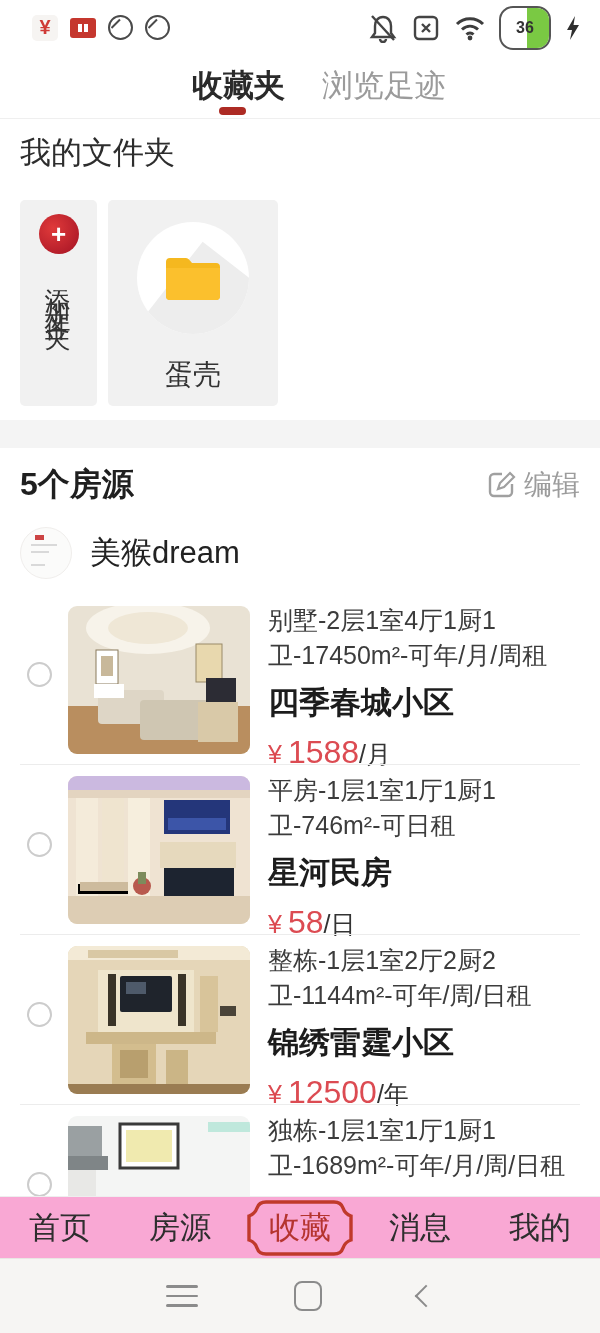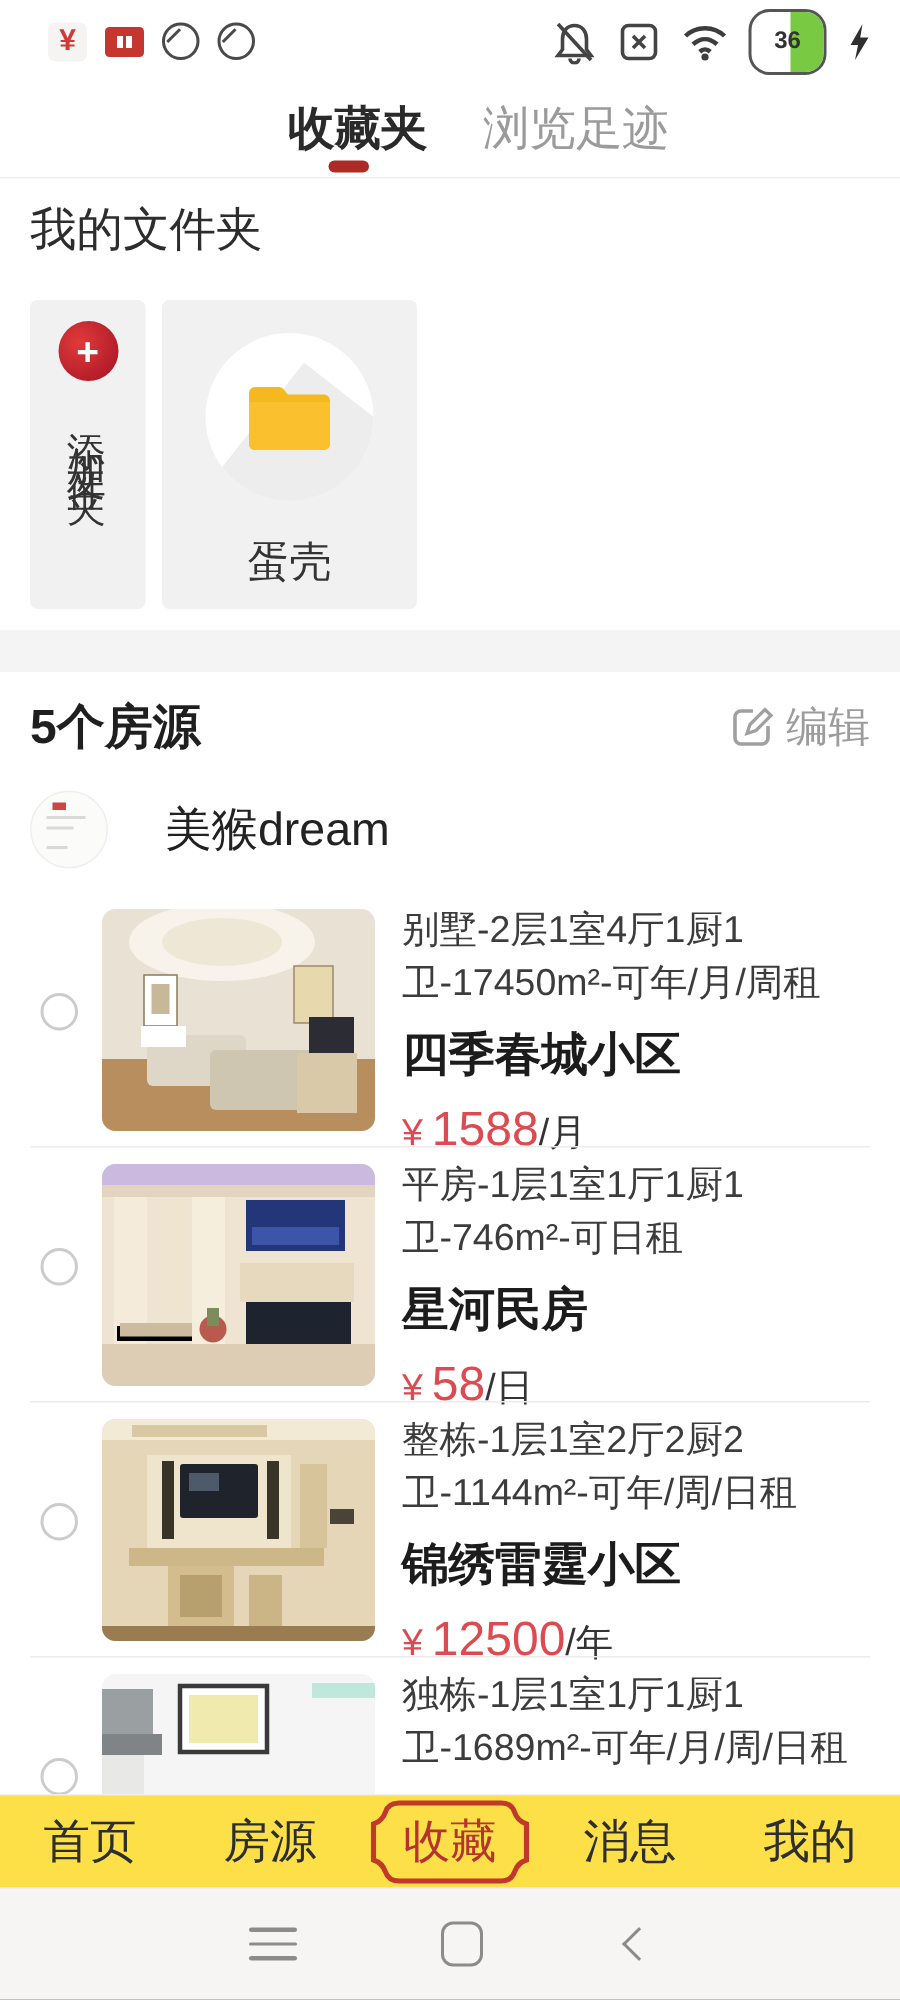--- a/index.html
+++ b/index.html
@@ -50,38 +50,38 @@
   .edit-label{ font-size:28px; }
 
   
   .landlord{ position:absolute; top:515px; left:0; width:600px; height:76px; display:flex; align-items:center; padding:0 20px; }
   .avatar{ width:52px; height:52px; border-radius:50%; background:#fbfbfa; border:1px solid #f0eeec; position:relative; overflow:hidden; }
   .avatar i{ position:absolute; background:#d9d9d9; height:2px; }
   .avatar i.l1{ left:10px; top:16px; width:26px; }
   .avatar i.l2{ left:10px; top:23px; width:18px; }
   .avatar i.l3{ left:10px; top:36px; width:14px; }
   .avatar .spot{ position:absolute; left:14px; top:7px; width:9px; height:5px; background:#c44; }
-  .landlord-name{ margin-left:38px; font-size:31px; color:#222; }
+  .landlord-name{ margin-left:18px; font-size:31px; color:#222; }
   .book-btn{ margin-left:auto; background:#c2252b; color:#fff; font-size:28px; padding:10px 20px; border-radius:8px; border:none; }
 
   
   .listing{ position:absolute; left:0; width:569px; height:170px; }
   .listing .radio{ position:absolute; left:27px; top:67px; width:25px; height:25px; border:2.5px solid #ccc; border-radius:50%; background:#fff; }
   .listing .photo{ position:absolute; left:68px; top:11px; width:182px; height:148px; border-radius:9px; overflow:hidden; }
   .listing .info{ position:absolute; left:268px; top:8px; width:318px; }
   .desc{ font-size:25px; color:#3c3c3c; line-height:35px; }
   .lname{ margin-top:9px; font-size:31px; color:#1c1c1c; font-weight:700; }
   .price-row{ margin-top:10px; display:flex; align-items:baseline; }
   .cur{ color:#dc4b52; font-size:25px; margin-right:6px; }
   .amount{ color:#dc4b52; font-size:32px; }
   .unit{ color:#333; font-size:25px; }
   .sep{ position:absolute; left:20px; width:560px; height:1px; background:#ececec; }
 
   
-  .bottomnav{ position:absolute; left:0; top:1196px; width:600px; height:62px; background:#fde047; border-top:1px solid #eee; display:flex; z-index:5; }
+  .bottomnav{ position:absolute; left:0; top:1196px; width:600px; height:62px; background:#f9a8d4; border-top:1px solid #eee; display:flex; z-index:5; }
   .nav-item{ flex:1; display:flex; align-items:center; justify-content:center; font-size:31px; color:#2e2e2e; position:relative; }
   .nav-item.active{ color:#b5342f; font-weight:500; }
   .plaque{ position:absolute; left:50%; top:50%; transform:translate(-50%,-50%); }
 
   
   .gesturebar{ position:absolute; left:0; top:1258px; width:600px; height:75px; background:#f6f5f3; border-top:1px solid #e9e7e4; display:flex; align-items:center; justify-content:center; gap:96px; z-index:5; }
   .g-icon{ color:#8b8b8b; }
   .hamburger div{ width:32px; height:2.5px; background:#8b8b8b; margin:7px 0; border-radius:2px; }
   .homebox{ width:28px; height:30px; border:2.5px solid #8b8b8b; border-radius:8px; }
   .backchev{ width:16px; height:16px; border-left:2.5px solid #8b8b8b; border-bottom:2.5px solid #8b8b8b; transform:rotate(45deg); }

